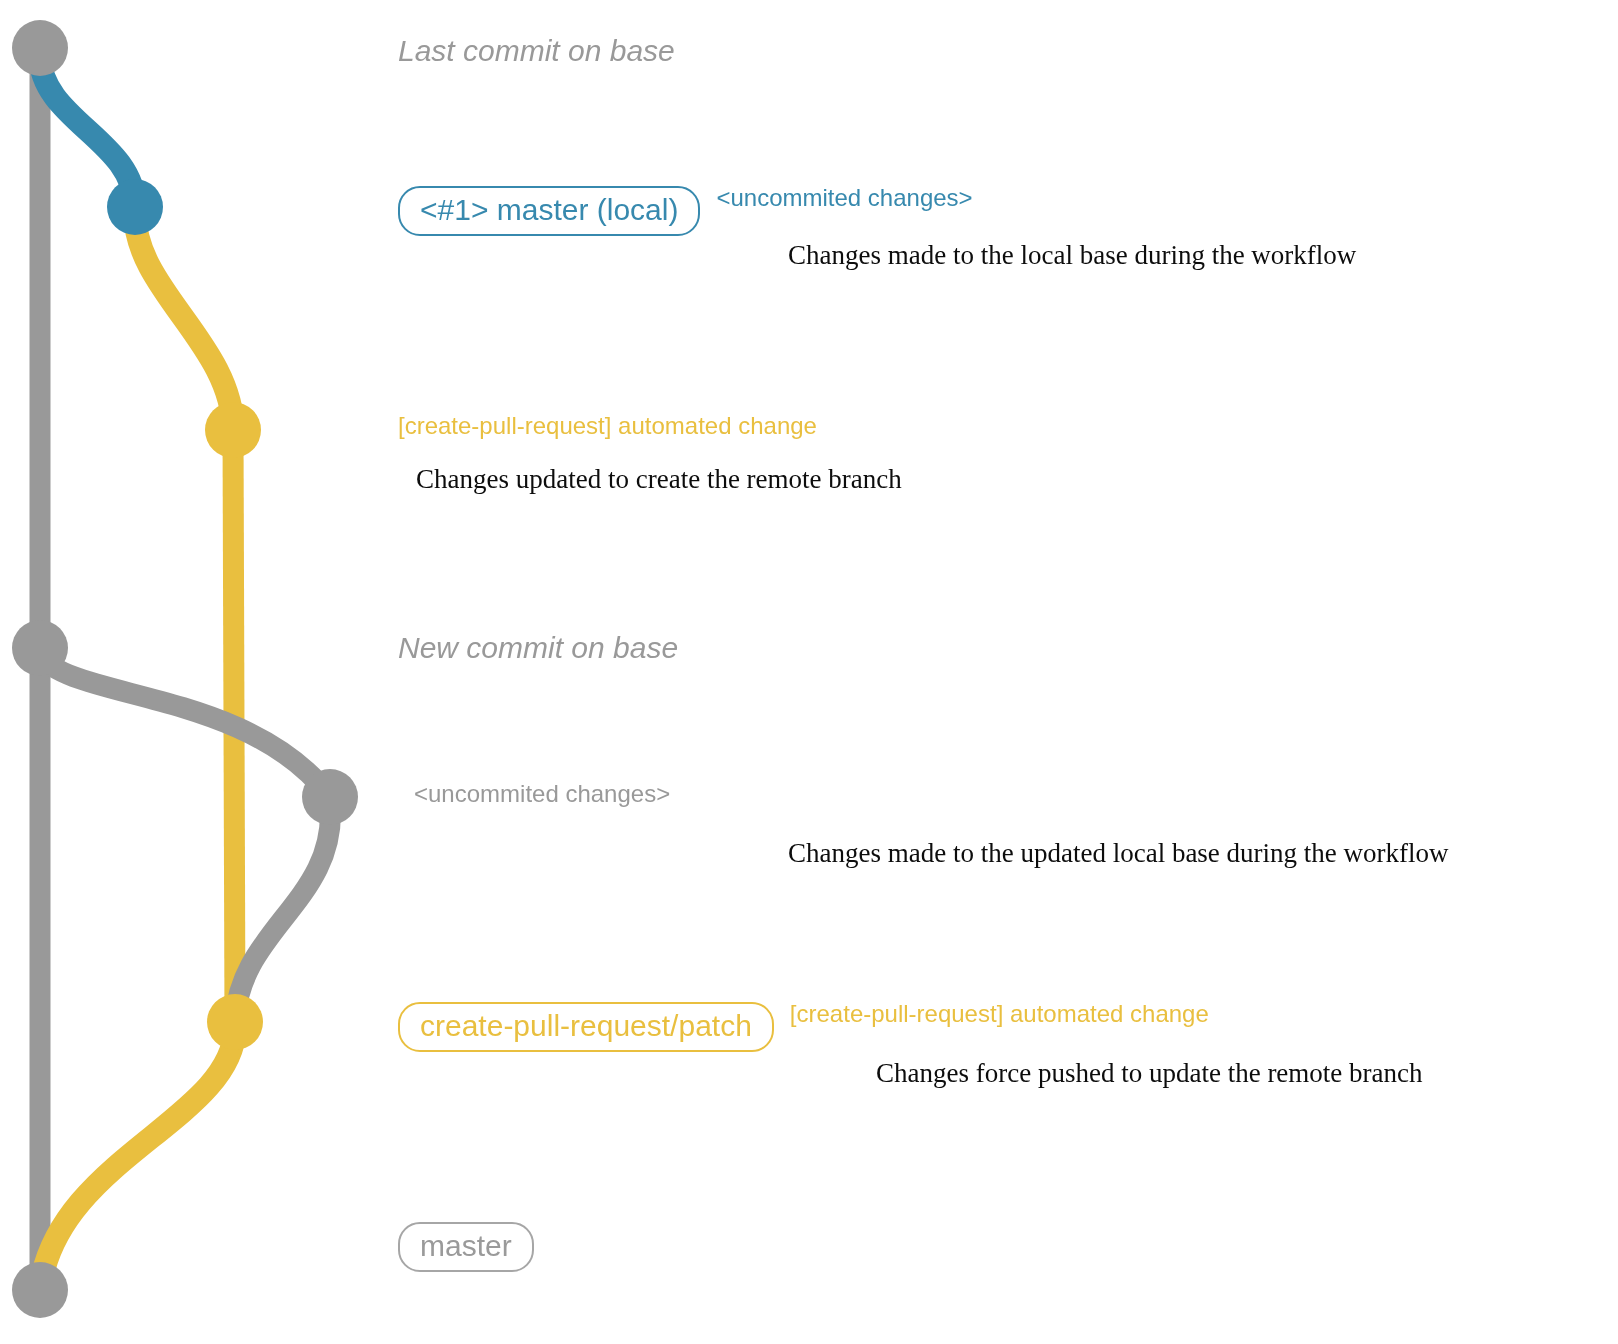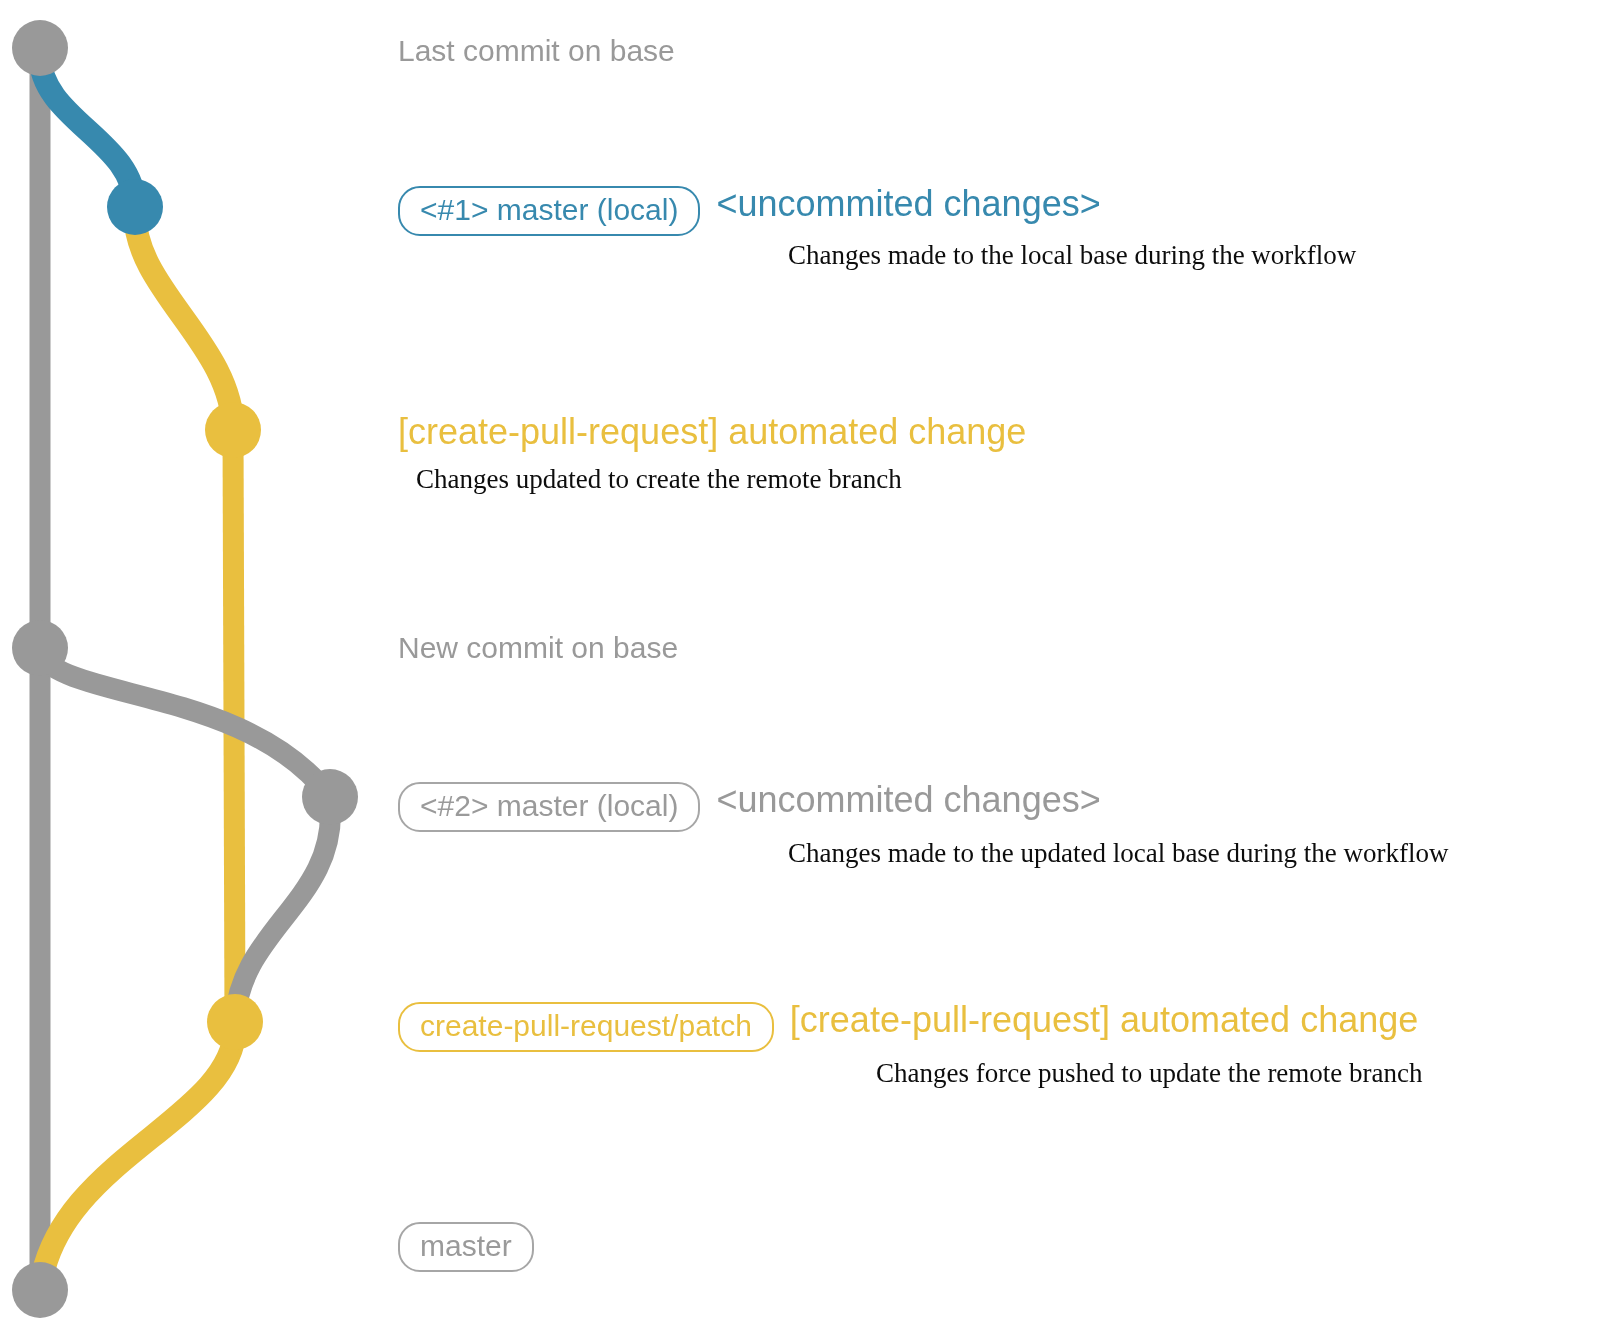--- a/index.html
+++ b/index.html
@@ -53,36 +53,37 @@
     font-size: 30px;
     line-height: 1;
     font-family: "Liberation Sans", sans-serif;
     background: #ffffff;
   }
   .badge.blue   { border-color: #3789ae; color: #3789ae; }
   .badge.yellow { border-color: #e9bf3f; color: #e9bf3f; }
   .badge.gray   { border-color: #a6a6a6; color: #9a9a9a; }
 
   .subject {
-    font-size: 36px;
+    font-size: 24px;
     line-height: 1;
     font-family: "Liberation Sans", sans-serif;
     margin-left: 16px;
     color: #999999;
   }
   .subject.blue   { color: #3789ae; }
   .subject.yellow { color: #e9bf3f; }
   .subject.gray   { color: #999999; }
   .subject.nomargin { margin-left: 0; }
 
   .plain-label {
     font-size: 30px;
     line-height: 1;
     color: #999999;
     font-family: "Liberation Sans", sans-serif;
+    font-style: italic;
   }
 
   .desc {
     position: absolute;
     font-family: "Liberation Serif", serif;
     font-size: 27px;
     line-height: 1;
     color: #0d0d0d;
     white-space: nowrap;
   }
@@ -133,21 +134,20 @@
     <span class="subject yellow nomargin">[create-pull-request] automated change</span>
   </div>
   <div class="desc" style="left:416px; top:466px;">Changes updated to create the remote branch</div>
 
   <div class="row" style="left:398px; top:633px;">
     <span class="plain-label">New commit on base</span>
   </div>
 
   <div class="row" style="left:398px; top:782px;">
     <div class="row-line">
-      <span class="badge gray">&lt;#2&gt; master (local)</span>
       <span class="subject gray">&lt;uncommited changes&gt;</span>
     </div>
   </div>
   <div class="desc" style="left:788px; top:840px;">Changes made to the updated local base during the workflow</div>
 
   <div class="row" style="left:398px; top:1002px;">
     <div class="row-line">
       <span class="badge yellow">create-pull-request/patch</span>
       <span class="subject yellow">[create-pull-request] automated change</span>
     </div>

